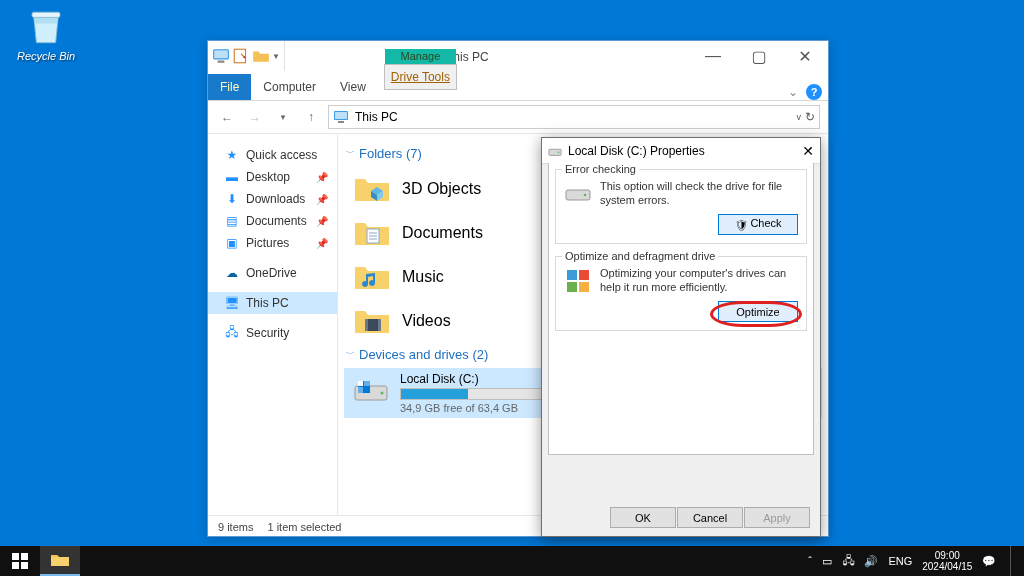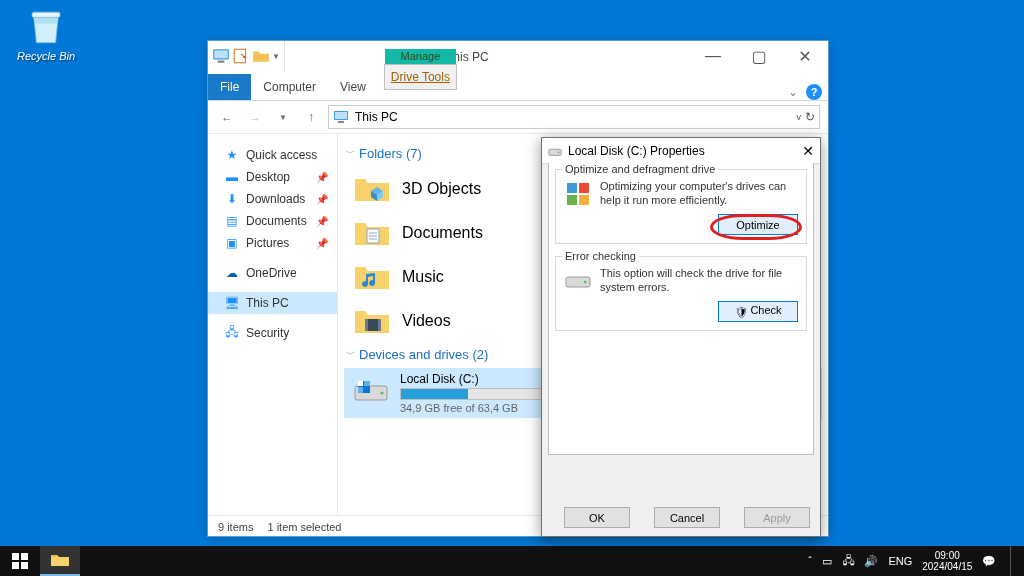--- a/index.html
+++ b/index.html
@@ -61,21 +61,21 @@
 .tab.active { background:#fff; border-bottom-color:#fff; position:relative; z-index:2; }
 .tab-body { background:#fff; margin:0 6px; border:1px solid #bfbfbf; border-top:none; height:292px; padding:6px; position:relative; top:-1px; }
 .groupbox { border:1px solid #d9d9d9; margin-bottom:12px; padding:10px 8px 8px; position:relative; font-size:11px; }
 .groupbox .legend { position:absolute; top:-7px; left:6px; background:#fff; padding:0 3px; color:#333; }
 .gb-row { display:flex; gap:8px; }
 .gb-row .gicon { width:28px; height:28px; display:flex; align-items:center; justify-content:center; }
 .gb-row .gtext { flex:1; color:#333; line-height:1.25; }
 .gb-btn { display:flex; justify-content:flex-end; margin-top:6px; }
 .gb-btn button { min-width:80px; height:21px; font-size:11px; border:1px solid #0078d7; background:#e1eefb; }
 .highlight-ring { position:absolute; border:3px solid #e02020; border-radius:50%/70%; pointer-events:none; }
-.props-buttons { position:absolute; bottom:8px; right:10px; display:flex; gap:24px; }
+.props-buttons { position:absolute; bottom:8px; right:10px; display:flex; gap:1px; }
 .props-buttons button { width:66px; height:21px; font-size:11px; border:1px solid #adadad; background:#e1e1e1; }
 .props-buttons button:disabled { color:#9a9a9a; }
 
 .taskbar { position:absolute; left:0; bottom:0; width:100%; height:30px; background:#101010; display:flex; align-items:center; color:#fff; }
 .taskbar .start { width:40px; height:100%; display:flex; align-items:center; justify-content:center; }
 .taskbar .task-item { width:40px; height:100%; display:flex; align-items:center; justify-content:center; }
 .taskbar .task-item.active { background:#333; border-bottom:2px solid #76b9ed; }
 .tray { margin-left:auto; display:flex; align-items:center; gap:10px; padding:0 8px; font-size:11px; }
 .tray .clock { text-align:center; line-height:1.15; font-size:10px; }
 .tray .desktop-peek { width:6px; height:30px; border-left:1px solid #555; margin-left:4px; }
@@ -284,54 +284,54 @@
 <div class="props">
   <div class="props-title">
     <svg viewBox="0 0 16 16">
         <rect x="1" y="6" width="14" height="7" rx="1" fill="#d9d9d9" stroke="#999"></rect>
         <circle cx="12" cy="9.5" r="1" fill="#5fb85f"></circle>
       </svg>
     <span>Local Disk (C:) Properties</span>
     <span class="x">✕</span>
   </div>
   <div class="tab-body">
+    <div class="groupbox">
+      <span class="legend">Error checking</span>
+      <div class="gb-row">
+        <span class="gicon">
+            <svg width="26" height="20" viewBox="0 0 26 20">
+              <rect x="1" y="6" width="24" height="10" rx="2" fill="#d9d9d9" stroke="#999"></rect>
+              <circle cx="20" cy="11" r="1.3" fill="#5fb85f"></circle>
+            </svg>
+          </span>
+        <span class="gtext">This option will check the drive for file system errors.</span>
+      </div>
+      <div class="gb-btn">
+        <button><span style="display:inline-block;vertical-align:-2px;margin-right:2px">🛡</span><span>Check</span></button>
+      </div>
+    </div>
+
     <div class="groupbox" style="position:relative">
       <span class="legend">Optimize and defragment drive</span>
       <div class="gb-row">
         <span class="gicon">
             <svg width="26" height="26" viewBox="0 0 26 26">
               <rect x="2" y="2" width="10" height="10" fill="#3a9bd6"></rect>
               <rect x="14" y="2" width="10" height="10" fill="#e94b35"></rect>
               <rect x="2" y="14" width="10" height="10" fill="#6ab04c"></rect>
               <rect x="14" y="14" width="10" height="10" fill="#f5b041"></rect>
             </svg>
           </span>
         <span class="gtext">Optimizing your computer's drives can help it run more efficiently.</span>
       </div>
       <div class="gb-btn">
         <button><span>Optimize</span></button>
       </div>
       <div class="highlight-ring" style="right:4px;bottom:3px;width:92px;height:26px"></div>
     </div>
-
-    <div class="groupbox">
-      <span class="legend">Error checking</span>
-      <div class="gb-row">
-        <span class="gicon">
-            <svg width="26" height="20" viewBox="0 0 26 20">
-              <rect x="1" y="6" width="24" height="10" rx="2" fill="#d9d9d9" stroke="#999"></rect>
-              <circle cx="20" cy="11" r="1.3" fill="#5fb85f"></circle>
-            </svg>
-          </span>
-        <span class="gtext">This option will check the drive for file system errors.</span>
-      </div>
-      <div class="gb-btn">
-        <button><span style="display:inline-block;vertical-align:-2px;margin-right:2px">🛡</span><span>Check</span></button>
-      </div>
-    </div>
   </div>
   <div class="props-buttons">
     <button>OK</button>
     <button>Cancel</button>
     <button disabled="">Apply</button>
   </div>
 </div>
 
 <div class="taskbar">
   <div class="start">

